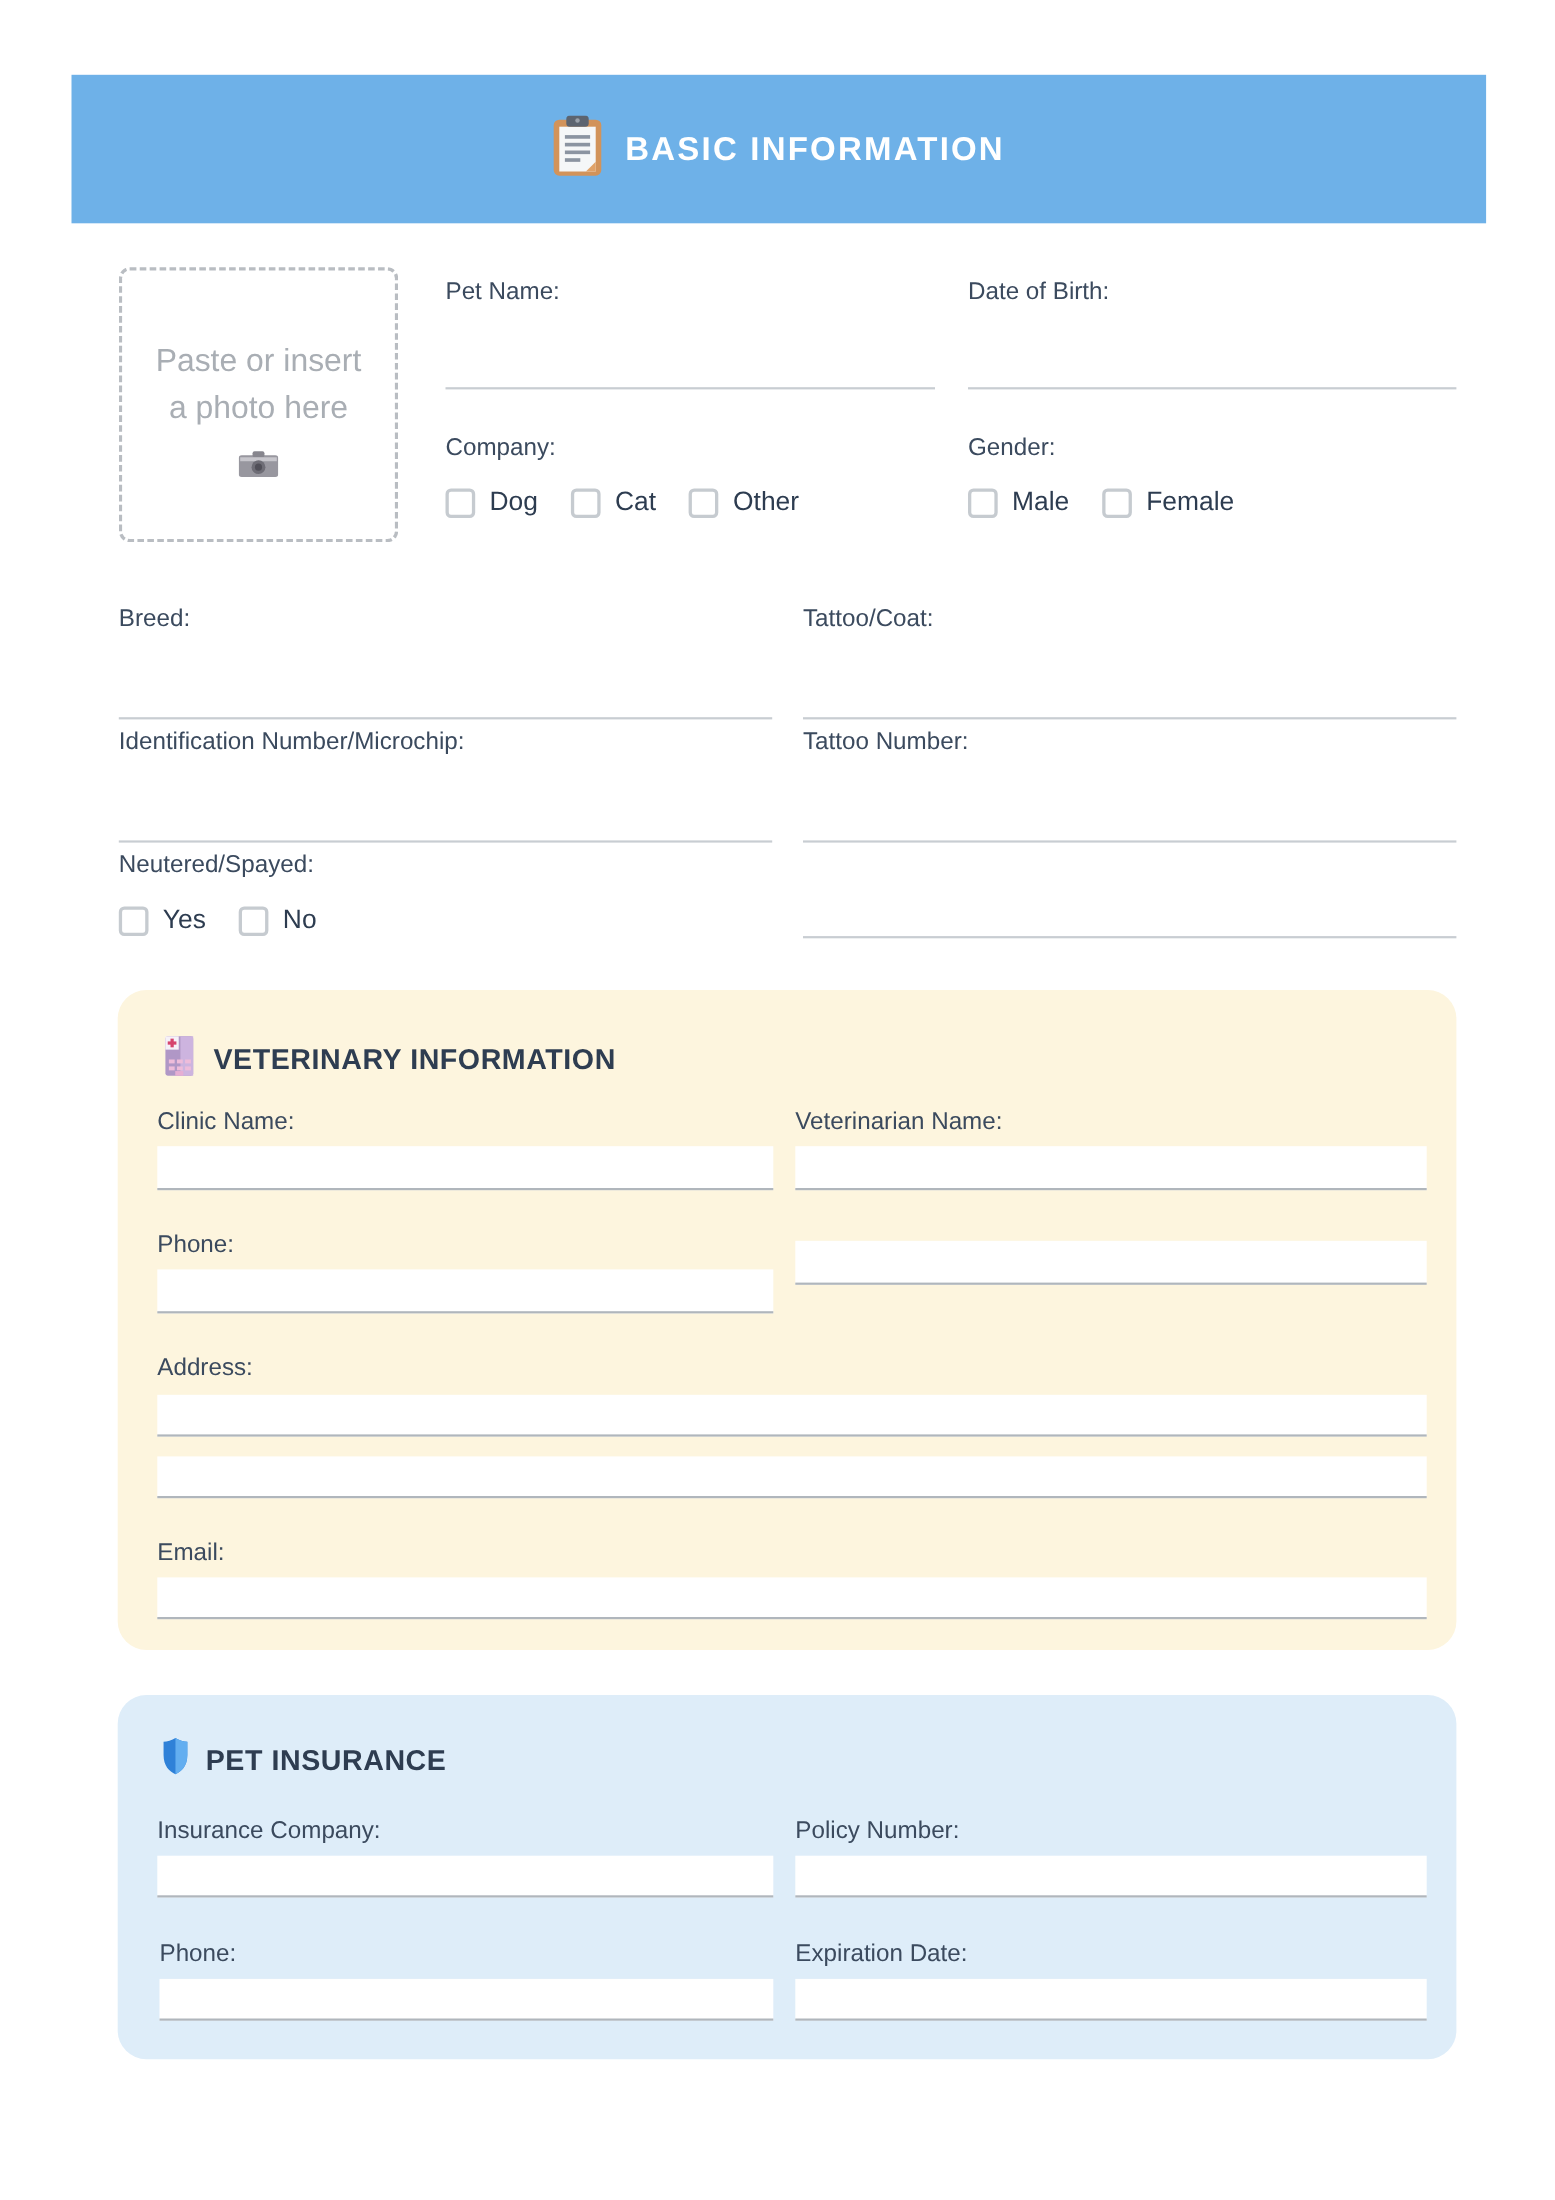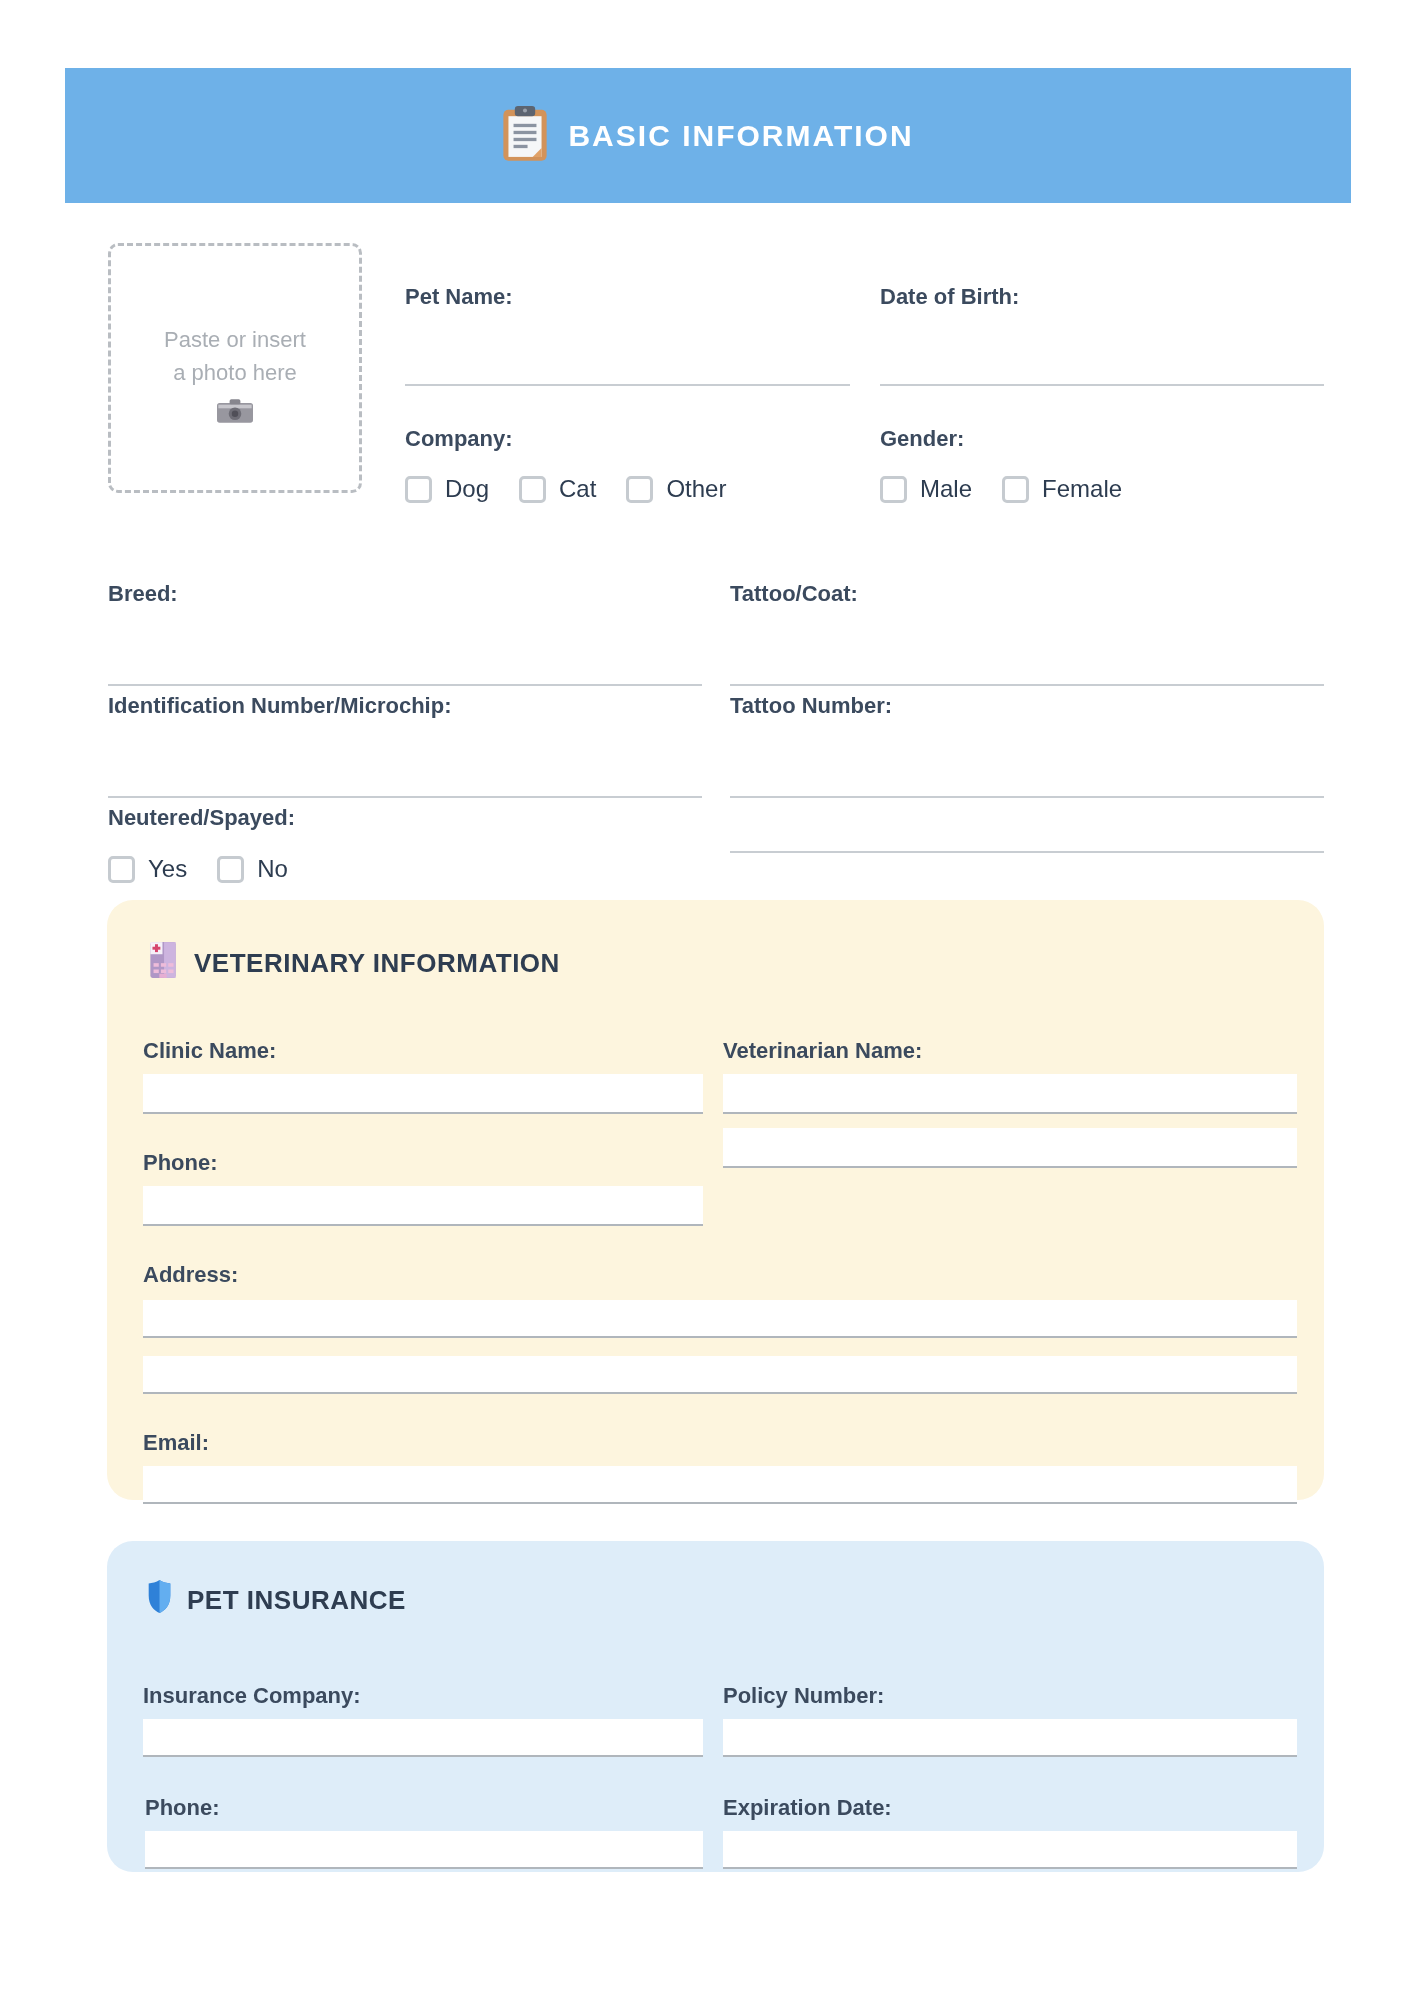--- a/index.html
+++ b/index.html
@@ -21,26 +21,26 @@
   .banner h1 {
     color:#ffffff; font-size:30px; font-weight:bold; letter-spacing:2px;
   }
 
   
   .photo-box {
     left:108px; top:243px; width:254px; height:250px;
     border:3px dashed #b9bdc2; border-radius:10px;
     display:flex; flex-direction:column; align-items:center; justify-content:center;
     padding-top:18px;
-    color:#a9aeb4; font-size:22px; line-height:1.5; text-align:center;
+    color:#a9aeb4; font-size:29px; line-height:1.5; text-align:center;
   }
   .photo-box .cam { margin-top:10px; }
 
   
-  .label { font-size:22px; font-weight:bold; color:#3b4a5e;margin-top:32px; }
+  .label { font-size:22px; font-weight:normal; color:#3b4a5e; }
   .cb-label { font-size:24px; font-weight:normal; color:#2d3c50; }
 
   .line-input {
     display:block; width:100%;
     background:transparent; border:none; outline:none;
     border-bottom:2px solid #c8cdd2;
     height:34px; font-size:22px; color:#3b4a5e;
     font-family:"Liberation Sans", sans-serif;
   }
   .box-input {

